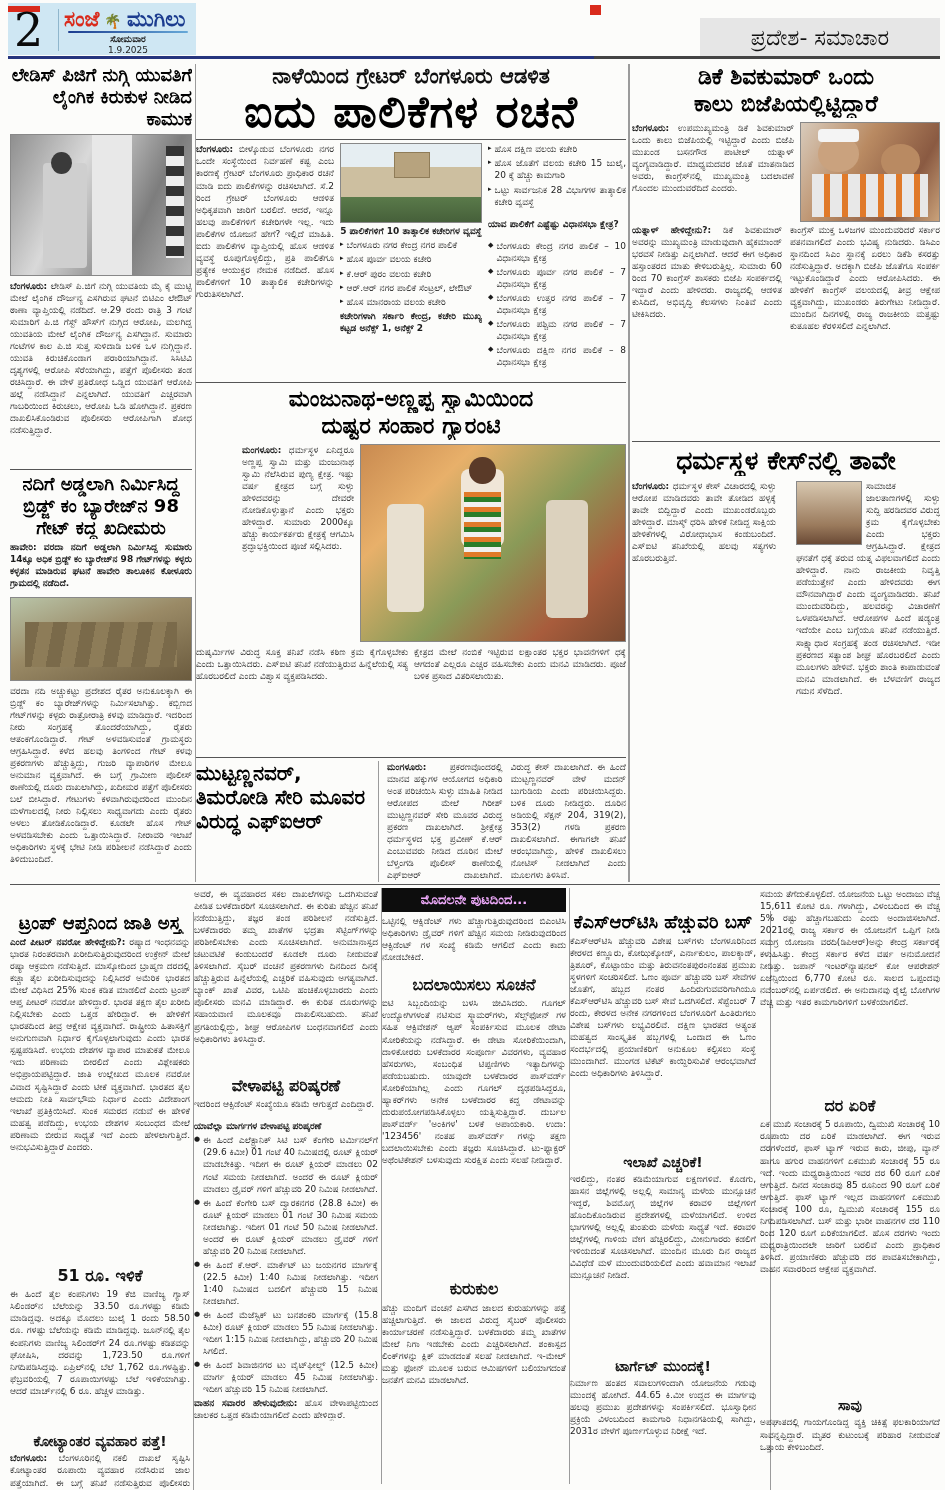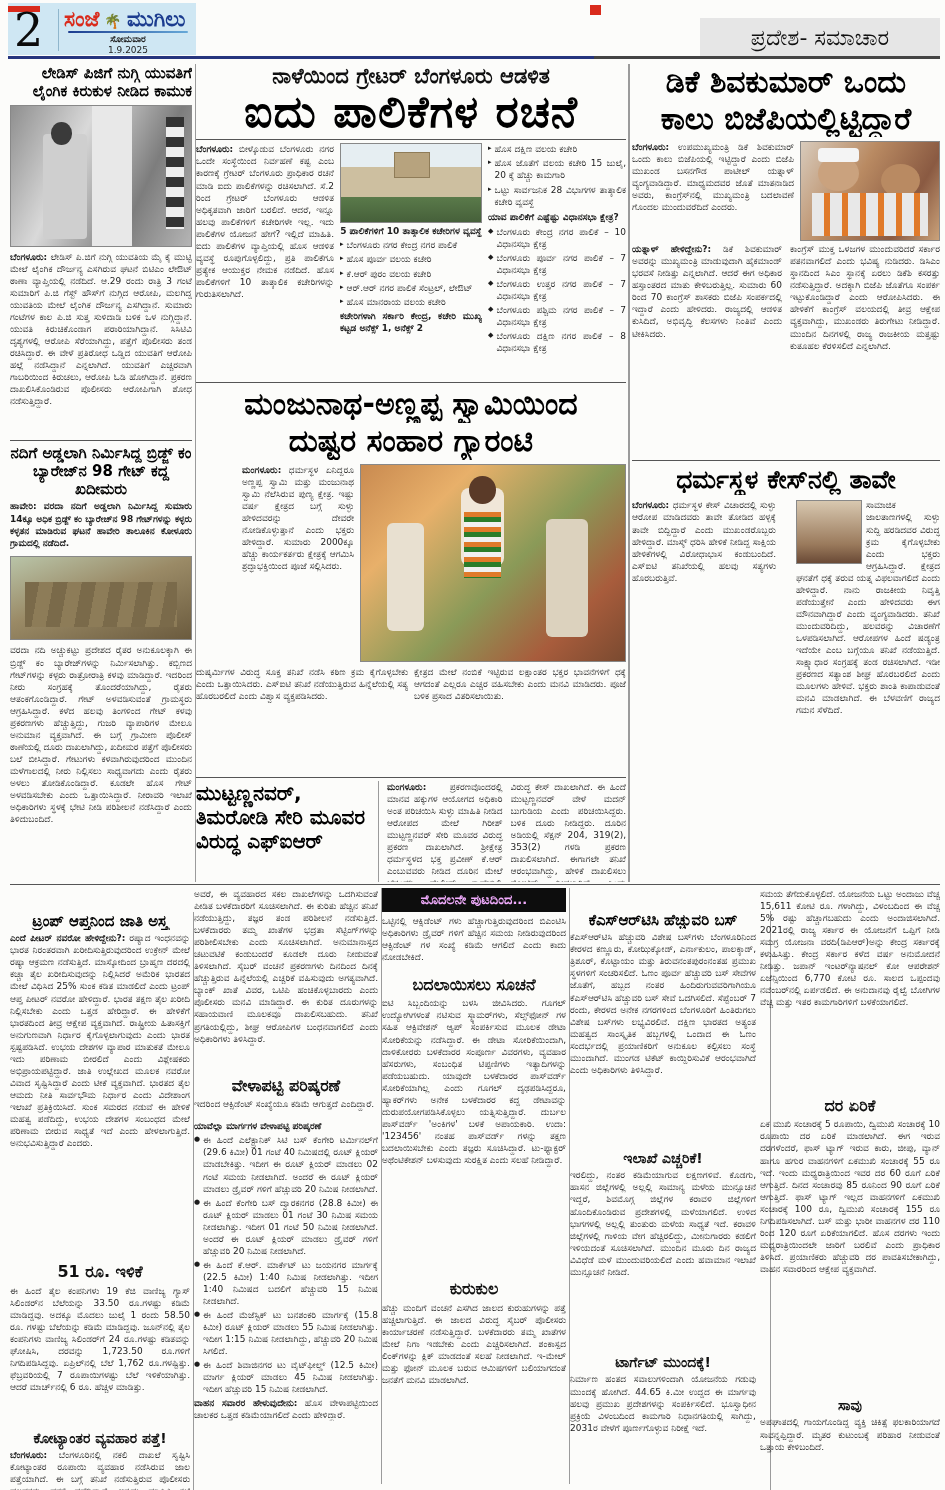--- a/index.html
+++ b/index.html
@@ -5,23 +5,23 @@
   html,body{margin:0;padding:0;background:#e9e9e9;}
   .page{position:relative;width:945px;height:1490px;background:#fcfcfa;
         font-family:"DejaVu Sans",sans-serif;color:#111;overflow:hidden;margin:0 auto;}
   .abs{position:absolute;}
   .body-txt{font-size:9px;line-height:1.34;text-align:justify;color:#1c1c1c;overflow:hidden;}
   .dateline{font-weight:bold;}
   .bold-lead{font-weight:bold;}
   .col-rule{border-right:1px solid #9b9b9b;}
   .divider{border-top:1px solid #555;margin:3px 0;}
   .hl{font-weight:bold;color:#000;text-align:center;overflow:hidden;}
-  .hl-sm{font-size:15px;line-height:1.22;}
+  .hl-sm{font-size:18px;line-height:1.22;}
   .hl-md{font-size:20px;line-height:1.2;}
-  .hl-lg{font-size:30px;line-height:1.22;}
+  .hl-lg{font-size:22px;line-height:1.22;}
   .hl-xl{font-size:44px;line-height:1.1;letter-spacing:1px;}
   .kicker{font-size:21px;font-weight:bold;text-align:center;}
   .subhead{font-weight:bold;text-align:center;font-size:16px;line-height:1.15;margin:3px 0;}
   .subhead-sm{font-weight:bold;text-align:center;font-size:14px;line-height:1.15;margin:3px 0;}
   .photo{position:relative;overflow:hidden;border:1px solid #888;}
   .b-item{display:flex;gap:3px;margin-bottom:2px;}
   .b-mark{flex:0 0 auto;font-size:7px;line-height:1.7;}
   .banner{background:#0d0d0d;color:#f0abfc;font-weight:bold;font-size:13px;
           text-align:center;padding:4px 2px;}
   .flow{display:flex;flex-direction:column;}
@@ -122,21 +122,21 @@
             </div>
           <div class="b-item body-txt">
               <span class="b-mark">▸</span>
               <span>ಹೊಸ ಜೊತೆಗೆ ವಲಯ ಕಚೇರಿ 15 ಜುಲೈ, 20 ಕ್ಕೆ ಹೆಚ್ಚು ಕಾಮಗಾರಿ</span>
             </div>
           <div class="b-item body-txt">
               <span class="b-mark">▸</span>
               <span>ಒಟ್ಟು ಸಾರ್ವಜನಿಕ 28 ವಿಭಾಗಗಳ ತಾತ್ಕಾಲಿಕ ಕಚೇರಿ ವ್ಯವಸ್ಥೆ</span>
             </div>
         </div>
-        <div class="body-txt" style="font-weight:bold;margin:3px 0;">ಯಾವ ಪಾಲಿಕೆಗೆ ಎಷ್ಟೆಷ್ಟು ವಿಧಾನಸಭಾ ಕ್ಷೇತ್ರ?</div>
+        <div class="body-txt" style="font-weight:bold;margin:10px 0;">ಯಾವ ಪಾಲಿಕೆಗೆ ಎಷ್ಟೆಷ್ಟು ವಿಧಾನಸಭಾ ಕ್ಷೇತ್ರ?</div>
         <div>
           <div class="b-item body-txt">
               <span class="b-mark">◆</span>
               <span>ಬೆಂಗಳೂರು ಕೇಂದ್ರ ನಗರ ಪಾಲಿಕೆ – 10 ವಿಧಾನಸಭಾ ಕ್ಷೇತ್ರ</span>
             </div>
           <div class="b-item body-txt">
               <span class="b-mark">◆</span>
               <span>ಬೆಂಗಳೂರು ಪೂರ್ವ ನಗರ ಪಾಲಿಕೆ – 7 ವಿಧಾನಸಭಾ ಕ್ಷೇತ್ರ</span>
             </div>
           <div class="b-item body-txt">

